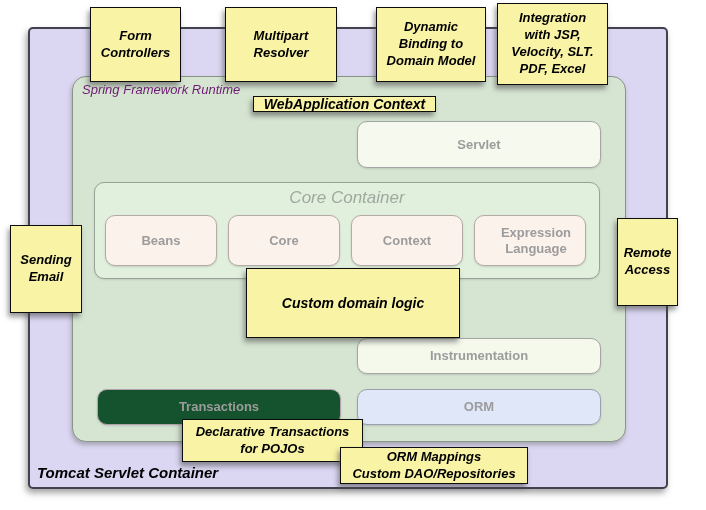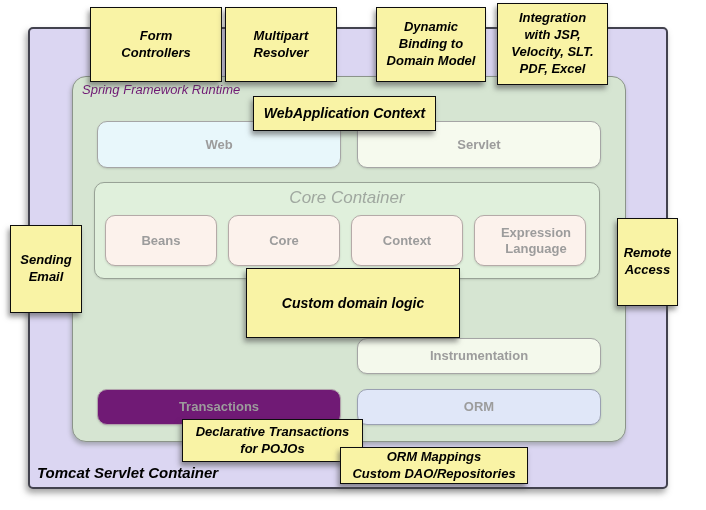--- a/index.html
+++ b/index.html
@@ -88,21 +88,21 @@
     font-style: italic;
     color: #a0a8a0;
   }
   .core-box .module { border-color: #b5aaa8; background: #fcf2ec; }
   .m-beans          { left: 10px;  top: 32px; width: 112px; height: 51px; }
   .m-core           { left: 133px; top: 32px; width: 112px; height: 51px; }
   .m-context        { left: 256px; top: 32px; width: 112px; height: 51px; }
   .m-expression     { left: 379px; top: 32px; width: 112px; height: 51px; padding-left: 12px; }
   .m-aop            { left: 24px;  top: 261px; width: 244px; height: 36px; background: #fadbe3; border-color: #b2a2a6; }
   .m-instrumentation{ left: 284px; top: 261px; width: 244px; height: 36px; background: #f4f9ec; }
-  .m-transactions   { left: 24px;  top: 312px; width: 244px; height: 36px; background: #701a75; border-color: #b2a2ac; }
+  .m-transactions   { left: 24px;  top: 312px; width: 244px; height: 36px; background: #14532d; border-color: #b2a2ac; }
   .m-orm            { left: 284px; top: 312px; width: 244px; height: 36px; background: #e0e7f8; border-color: #9aa0b2; }
   
   .note {
     position: absolute;
     background: #f9f3a5;
     border: 1.5px solid #0d0d0d;
     box-sizing: border-box;
     display: flex;
     align-items: center;
     justify-content: center;
@@ -110,43 +110,42 @@
     font-size: 13px;
     font-weight: bold;
     font-style: italic;
     color: #000000;
     white-space: pre-line;
     line-height: 1.3;
     box-shadow: -2px 4px 5px rgba(70,70,70,0.55);
     z-index: 5;
     padding: 2px;
   }
-  .n-form        { left: 90px;  top: 7px;   width: 132px; height: 75px; }
+  .n-form        { left: 90px;  top: 7px;   width: 91px; height: 75px; }
   .n-multipart   { left: 225px; top: 7px;   width: 112px; height: 75px; }
   .n-dynamic     { left: 376px; top: 7px;   width: 110px; height: 75px; }
   .n-integration { left: 497px; top: 3px;   width: 111px; height: 82px; }
-  .n-webapp      { left: 253px; top: 96px;  width: 183px; height: 35px; font-size: 14px; }
+  .n-webapp      { left: 253px; top: 96px;  width: 183px; height: 16px; font-size: 14px; }
   .n-email       { left: 10px;  top: 225px; width: 72px;  height: 88px; }
   .n-remote      { left: 617px; top: 218px; width: 61px;  height: 88px; }
   .n-custom      { left: 246px; top: 268px; width: 214px; height: 70px; font-size: 14px; }
   .n-declarative { left: 182px; top: 419px; width: 181px; height: 43px; }
   .n-ormmap      { left: 340px; top: 447px; width: 188px; height: 37px; }
 </style>
 </head>
 <body>
 
 <div class="stage">
 
   <div class="outer-box">
     <div class="outer-label">Tomcat Servlet Container</div>
 
     <div class="runtime-box">
       <div class="runtime-label">Spring Framework Runtime</div>
 
-      <div class="module m-web">Web</div>
       <div class="module m-servlet">Servlet</div>
 
       <div class="core-box">
         <div class="core-title">Core Container</div>
         <div class="module m-beans">Beans</div>
         <div class="module m-core">Core</div>
         <div class="module m-context">Context</div>
         <div class="module m-expression">Expression
 Language</div>
       </div>

